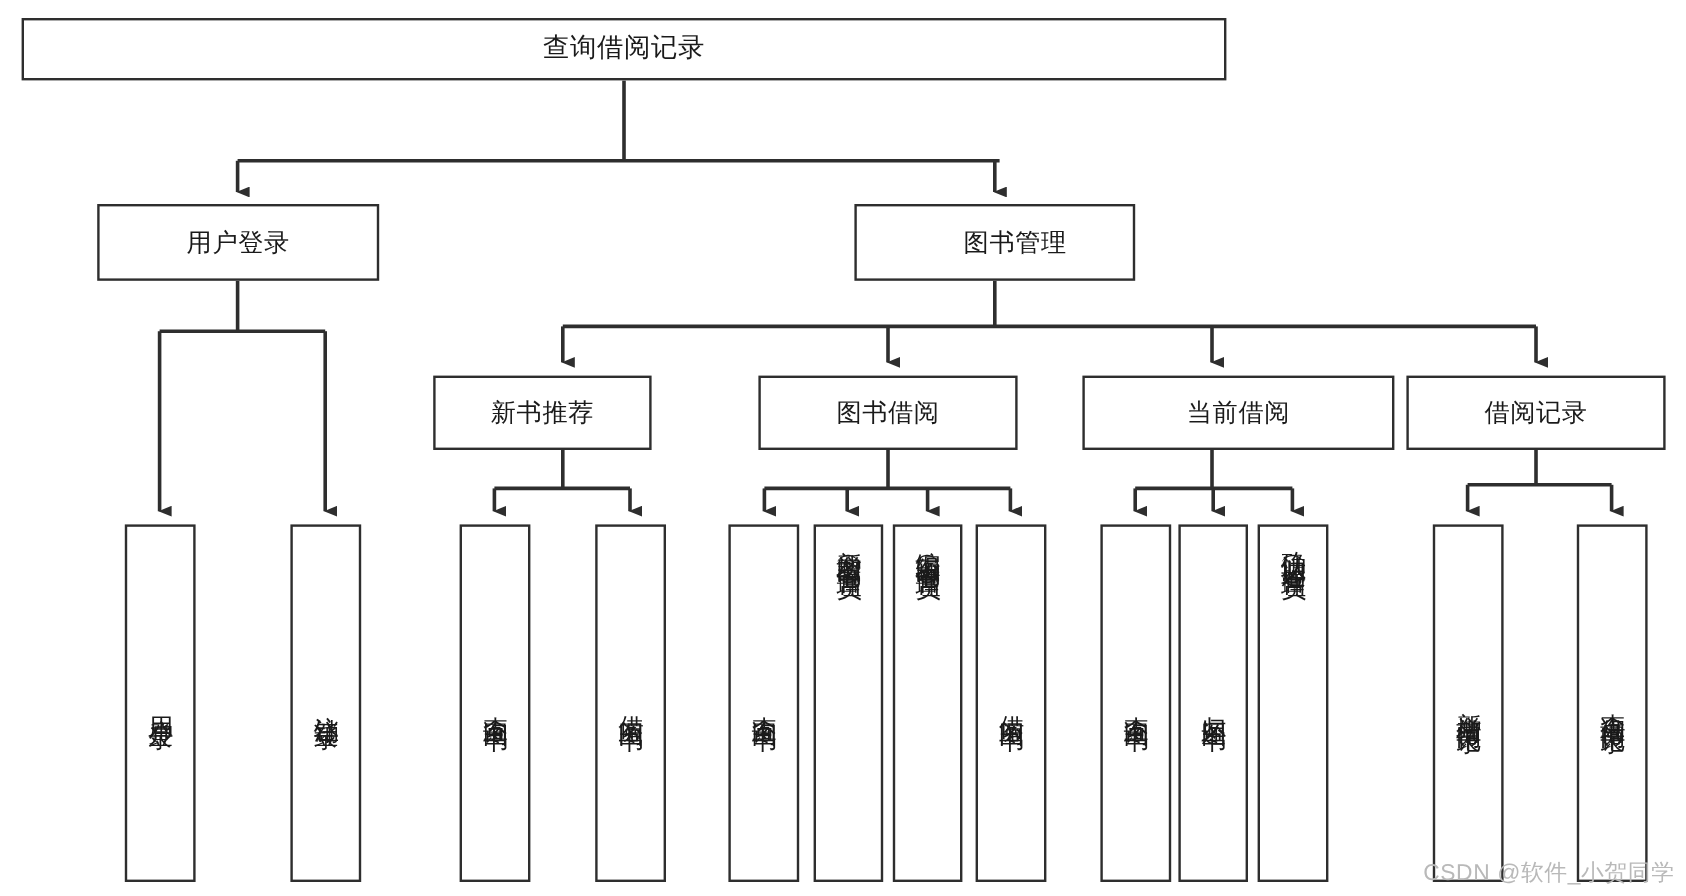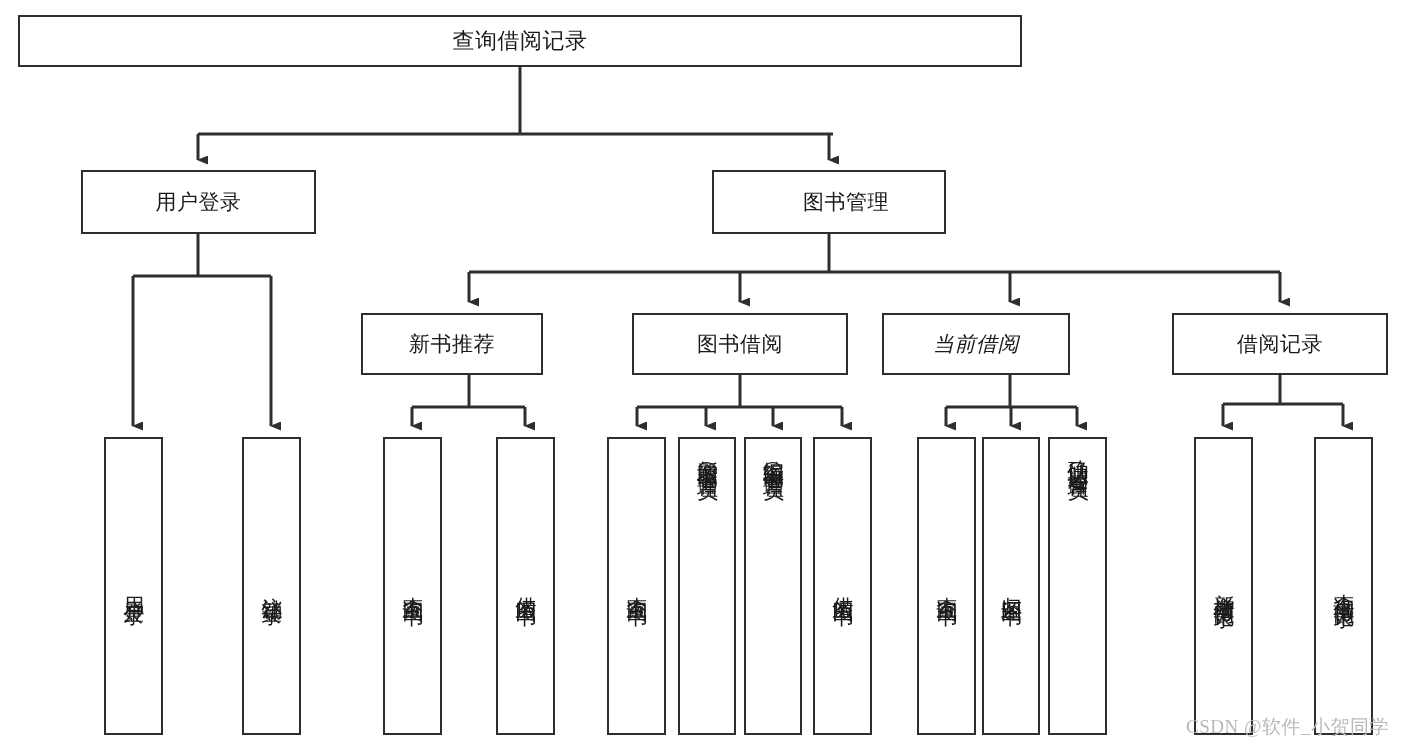--- a/index.html
+++ b/index.html
@@ -71,21 +71,21 @@
     padding-top: 0;
   }
   .watermark {
     position: absolute;
     left: 1186px;
     top: 714px;
     font-size: 19px;
     color: #b9b9b9;
     white-space: nowrap;
     letter-spacing: 0.5px;
-    font-family: Liberation Serif, serif;
+    font-family: Liberation Sans, sans-serif;
   }
 </style>
 </head>
 <body>
 
 <div id="diagram-root">
 
   <svg class="edges" viewBox="0 0 1405 747" xmlns="http://www.w3.org/2000/svg">
     <defs>
       <marker id="arrowhead" markerWidth="9" markerHeight="11" refX="4.5" refY="10" orient="auto" markerUnits="userSpaceOnUse">
@@ -149,21 +149,21 @@
   </div>
 
   <div class="node horizontal" style="left:361px; top:313px; width:182px; height:62px;">
     <span class="node-label">新书推荐</span>
   </div>
 
   <div class="node horizontal" style="left:632px; top:313px; width:216px; height:62px;">
     <span class="node-label">图书借阅</span>
   </div>
 
-  <div class="node horizontal" style="left:882px; top:313px; width:188px; height:62px;font-style:italic;">
+  <div class="node horizontal" style="left:902px; top:313px; width:260px; height:62px;">
     <span class="node-label">当前借阅</span>
   </div>
 
   <div class="node horizontal" style="left:1172px; top:313px; width:216px; height:62px;">
     <span class="node-label">借阅记录</span>
   </div>
 
   <div class="node vertical centered" style="left:104px; top:437px; width:59px; height:298px;">
     <span class="node-label">用户登录</span>
   </div>

